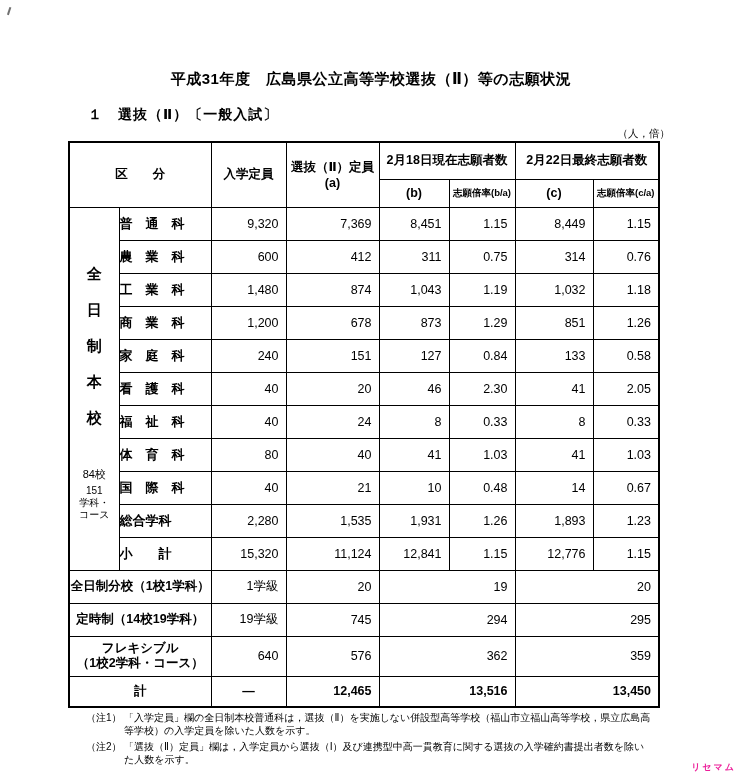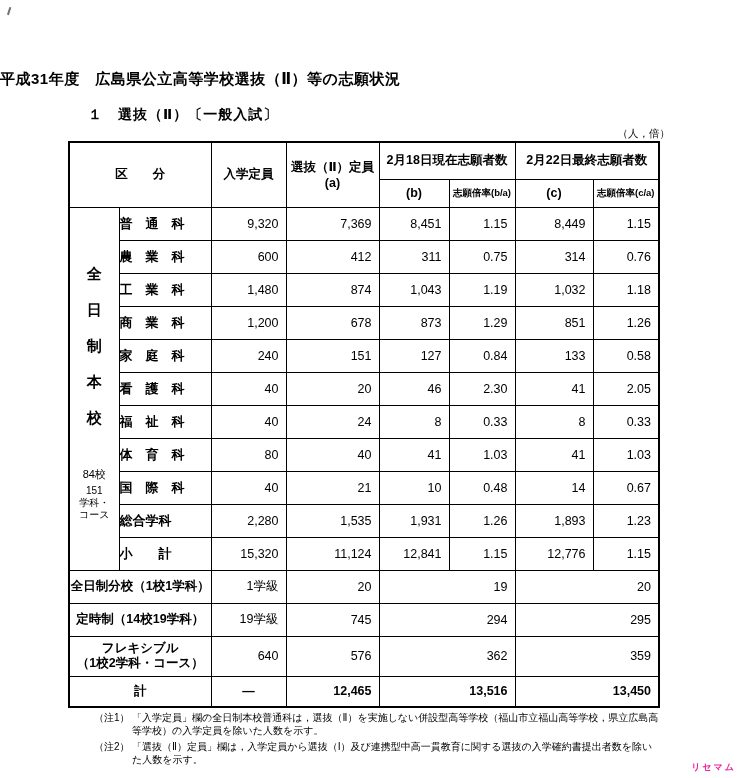--- a/index.html
+++ b/index.html
@@ -2,21 +2,21 @@
 <html><head>
 <meta charset="utf-8">
 <style>
   html,body{margin:0;padding:0}
   body{
     width:742px;height:778px;position:relative;overflow:hidden;
     background:#ffffff;color:#000;
     font-family:"Liberation Sans","DejaVu Sans",sans-serif;
   }
   .artifact{position:absolute;left:8px;top:8px;width:6px;height:8px;border-left:2px solid #333;transform:rotate(18deg);opacity:.7}
-  .title{position:absolute;top:70px;left:0;width:100%;text-align:left;font-size:15px;font-weight:700;letter-spacing:.5px}
+  .title{position:absolute;top:70px;left:0;width:100%;text-align:center;font-size:15px;font-weight:700;letter-spacing:.5px}
   .section{position:absolute;top:106px;left:88px;font-size:14px;font-weight:700;letter-spacing:1px}
   .unit{position:absolute;top:127px;right:72px;font-size:10.5px}
 
   table.main{position:absolute;top:141px;left:68px;border-collapse:collapse;table-layout:fixed;border:2px solid #000}
   .main th,.main td{border:1px solid #000;padding:0;vertical-align:middle;overflow:hidden}
   .main th{font-size:12.5px;font-weight:700;text-align:center}
   th.small{font-size:9.5px}
   .h1{height:37px}
   .h2{height:28px}
   .pre{white-space:pre-line}
@@ -27,21 +27,21 @@
   .vcell{vertical-align:top;text-align:center;padding-top:46px}
   .vchars{font-size:15px;font-weight:700;line-height:36px;white-space:pre-line}
   .vmeta1{margin-top:31px;font-size:11px}
   .vmeta2{margin-top:3px;font-size:10px;line-height:12px;white-space:pre-line}
   .xrow{height:33px}
   .xrow2{height:40px}
   td.xlabel{font-size:12.5px;font-weight:700;text-align:center;line-height:15px;white-space:pre-line}
   .trow{height:31px}
   .trow td{font-weight:700}
 
-  .notes{position:absolute;top:711px;left:94px;width:568px;font-size:10px;line-height:13px}
+  .notes{position:absolute;top:711px;left:86px;width:568px;font-size:10px;line-height:13px}
   .note{display:flex;margin-bottom:3px}
   .note-label{flex:0 0 38px}
   .note-text{flex:1}
 
   .watermark{position:absolute;right:6px;bottom:4px;color:rgba(233,0,140,.88)}
   .wm-sub{font-size:9px;font-weight:700;letter-spacing:2px}
   .wm-main{font-size:27px;font-weight:700;line-height:27px;letter-spacing:0;font-family:"Liberation Sans","DejaVu Sans",sans-serif}
 </style>
 </head>
 <body>

